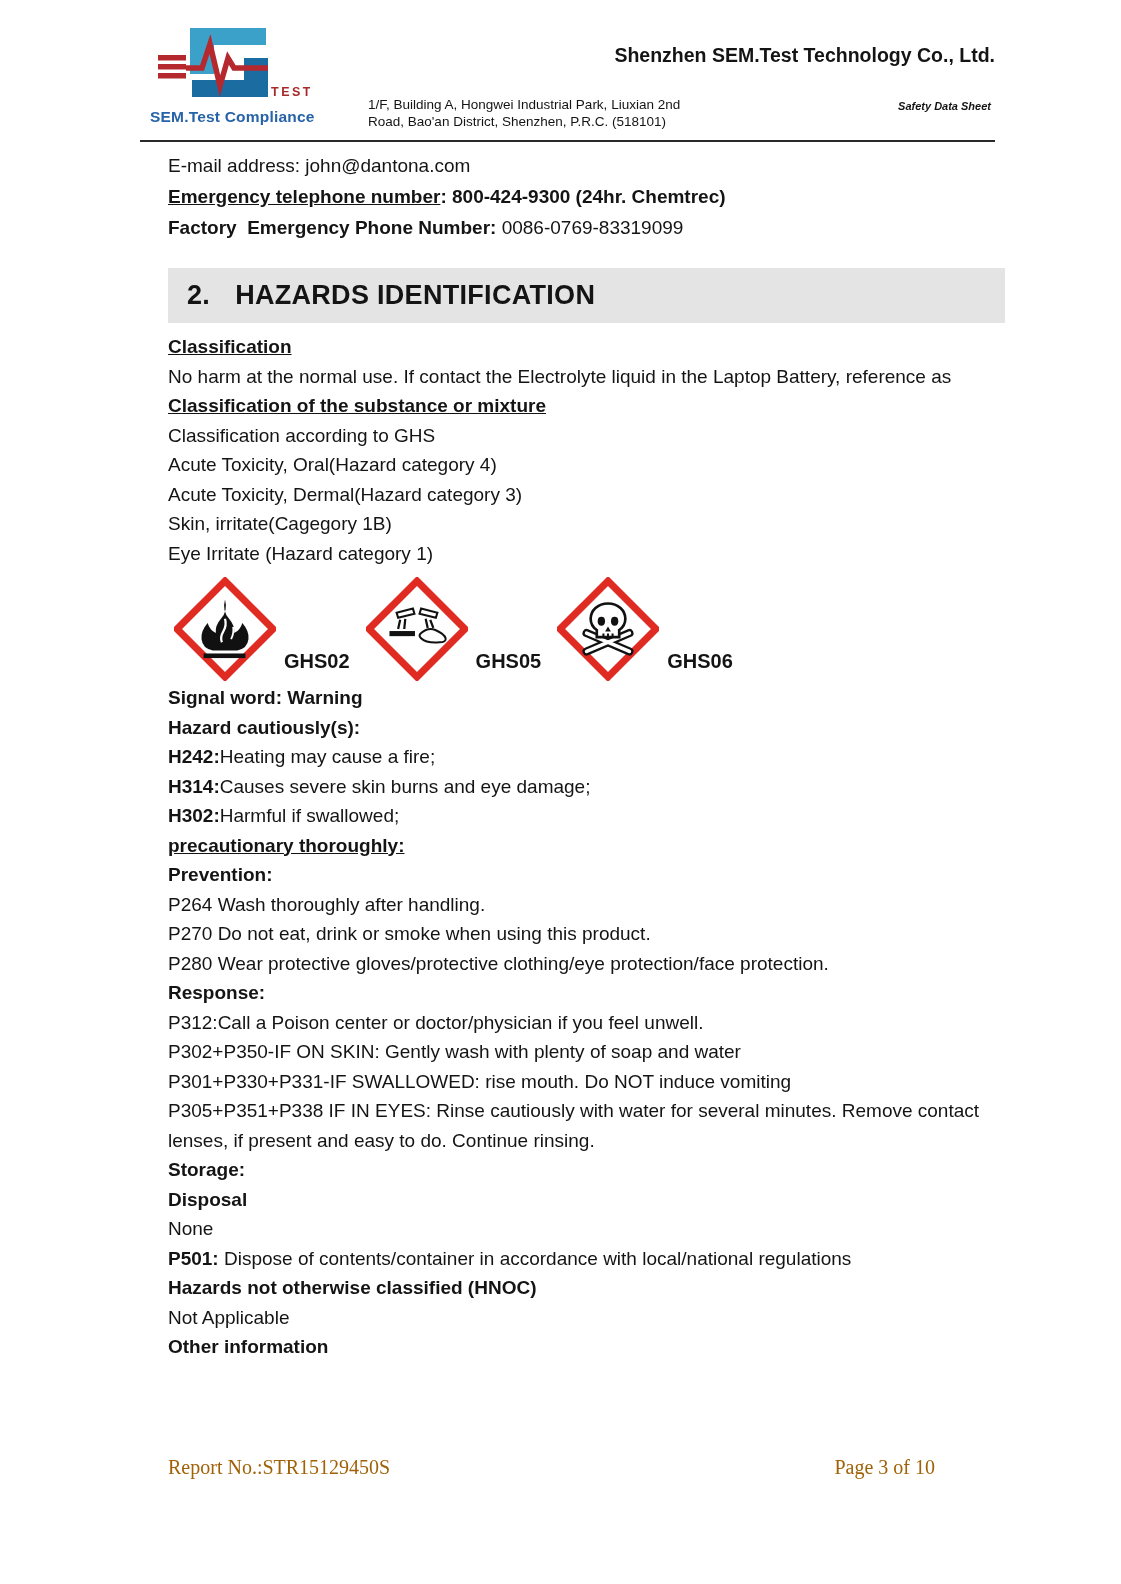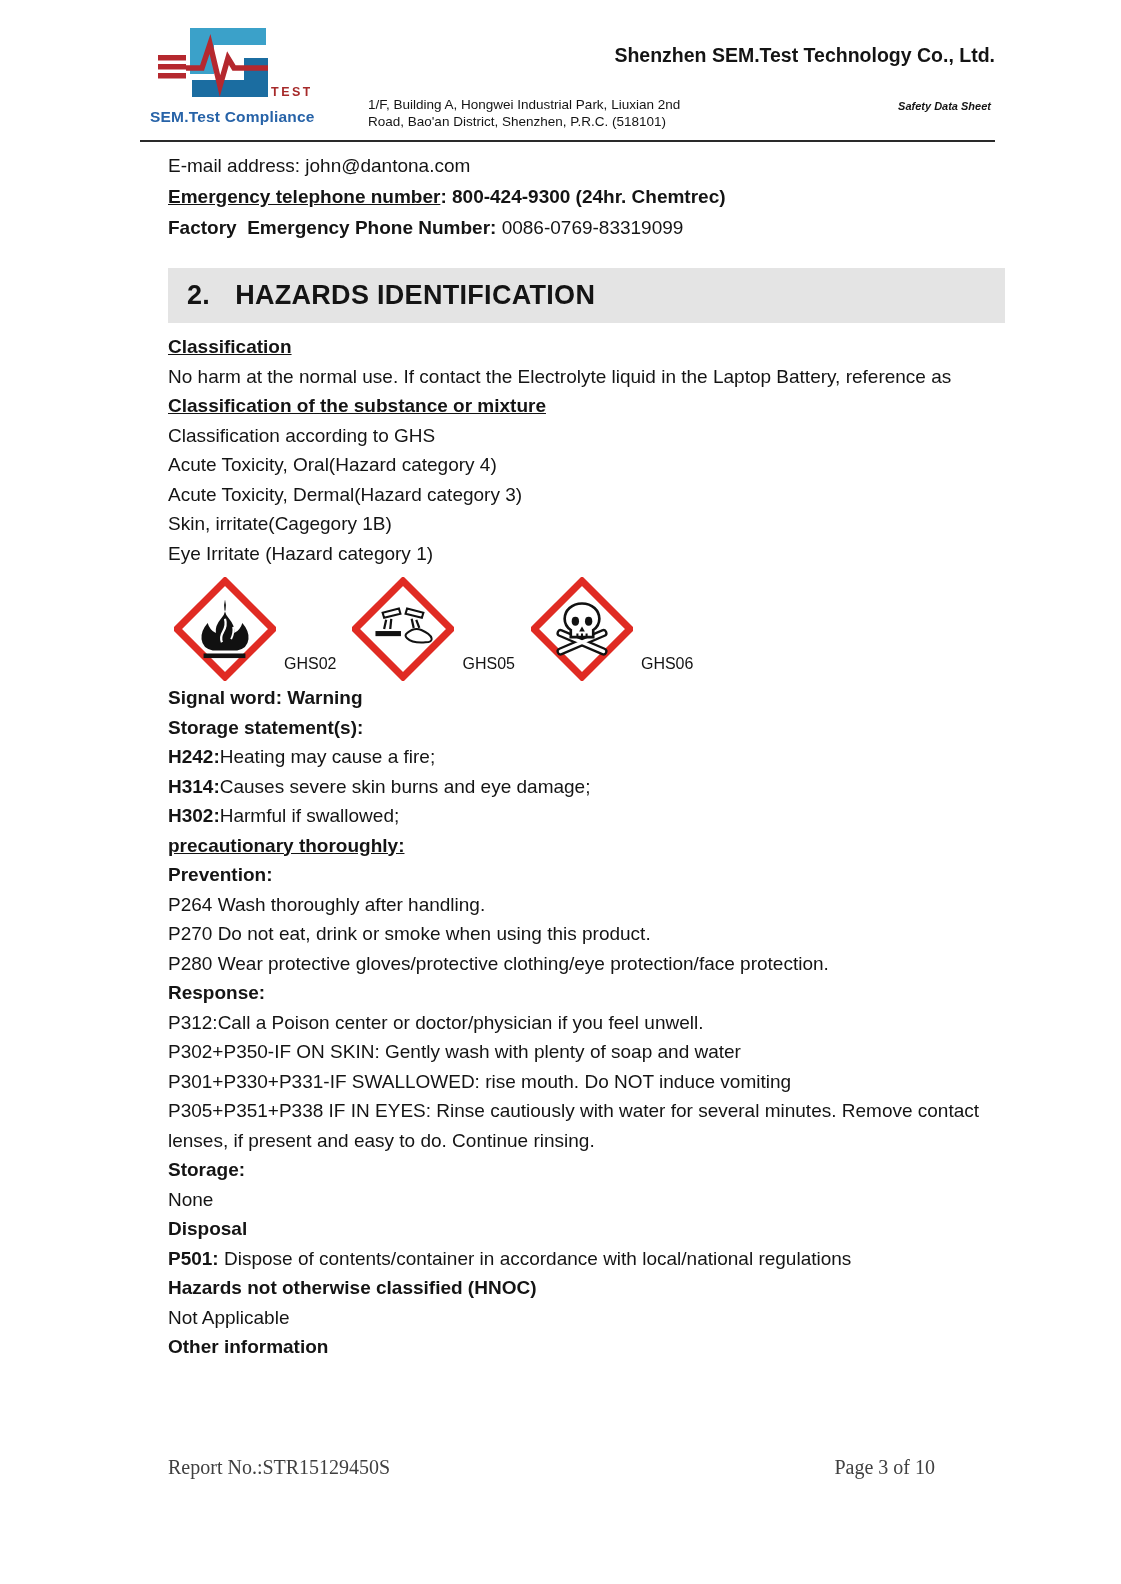--- a/index.html
+++ b/index.html
@@ -37,26 +37,26 @@
   .section-bar{
     display:flex;align-items:center;background:var(--bar-gray);
     height:55px;margin:25px -15px 9px 0;padding-left:19px;
     font-size:27px;font-weight:bold;letter-spacing:.3px;
   }
   .sec-num{margin-right:25px;}
   
   .picto-row{display:flex;align-items:flex-end;margin:9px 0 2px 6px;}
   .picto{display:flex;align-items:flex-end;margin-right:14px;}
   .picto svg{width:102px;height:104px;display:block;}
-  .picto-label{font-weight:normal;font-size:16px;margin:0 2px 8px 8px;}
+  .picto-label{font-weight:bold;font-size:20px;margin:0 2px 8px 8px;}
   
   .footer{
     position:absolute;left:168px;right:186px;top:1456px;
     display:flex;justify-content:space-between;
-    font-family:"Liberation Serif",serif;font-size:20px;color:#404040;
+    font-family:"Liberation Serif",serif;font-size:20px;color:#a16207;
   }
 </style>
 </head>
 <body>
 
 <div class="page">
 
   <header class="hdr">
     <div class="logo-block">
       <svg viewBox="0 0 160 72" width="160" height="72">
@@ -157,21 +157,21 @@
           <ellipse cx="43.5" cy="42.5" rx="3.6" ry="4.4" fill="#111"></ellipse>
           <ellipse cx="56.5" cy="42.5" rx="3.6" ry="4.4" fill="#111"></ellipse>
           <path d="M50 47.5 l-2.8 5 h5.6 z" fill="#111"></path>
           <path d="M45.5 58 v-3.5 M50 58 v-3.5 M54.5 58 v-3.5" stroke="#111" stroke-width="2"></path>
         </svg>
         <span class="picto-label">GHS06</span>
       </div>
     </div>
 
     <p class="line bold">Signal word: Warning</p>
-    <p class="line bold">Storage statement(s):</p>
+    <p class="line bold">Hazard cautiously(s):</p>
 
     <div>
 
         <p class="line"><b>H242:</b><span>Heating may cause a fire;</span></p>
 
 
         <p class="line"><b>H314:</b><span>Causes severe skin burns and eye damage;</span></p>
 
         <p class="line"><b>H302:</b><span>Harmful if swallowed;</span></p>
       </div>
@@ -195,22 +195,22 @@
         <p class="line">P312:Call a Poison center or doctor/physician if you feel unwell.</p>
 
         <p class="line">P302+P350-IF ON SKIN: Gently wash with plenty of soap and water</p>
 
         <p class="line">P301+P330+P331-IF SWALLOWED: rise mouth. Do NOT induce vomiting</p>
 
         <p class="line">P305+P351+P338 IF IN EYES: Rinse cautiously with water for several minutes. Remove contact lenses, if present and easy to do. Continue rinsing.</p>
       </div>
 
     <p class="line bold">Storage:</p>
+    <p class="line bold">Disposal</p>
     <p class="line">None</p>
-    <p class="line bold">Disposal</p>
     <p class="line"><b>P501:</b><span> Dispose of contents/container in accordance with local/national regulations</span></p>
     <p class="line bold">Hazards not otherwise classified (HNOC)</p>
     <p class="line">Not Applicable</p>
     <p class="line bold">Other information</p>
 
   </main>
 
   <div class="footer">
     <span>Report No.:STR15129450S</span>
     <span>Page 3 of 10</span>

